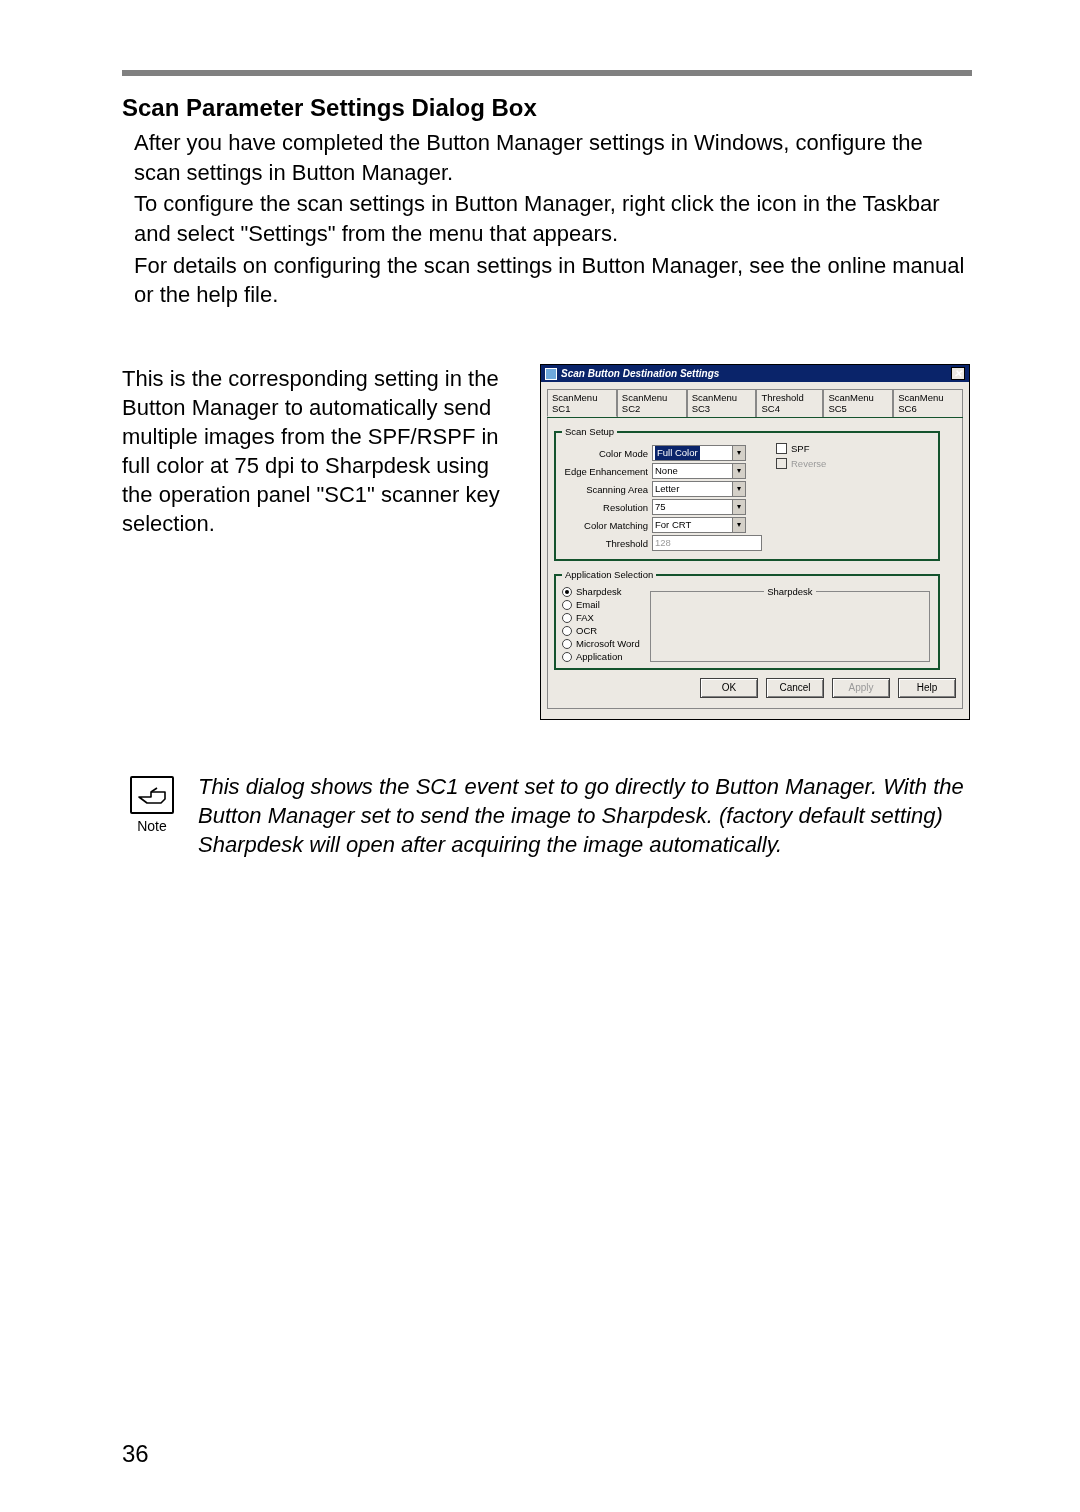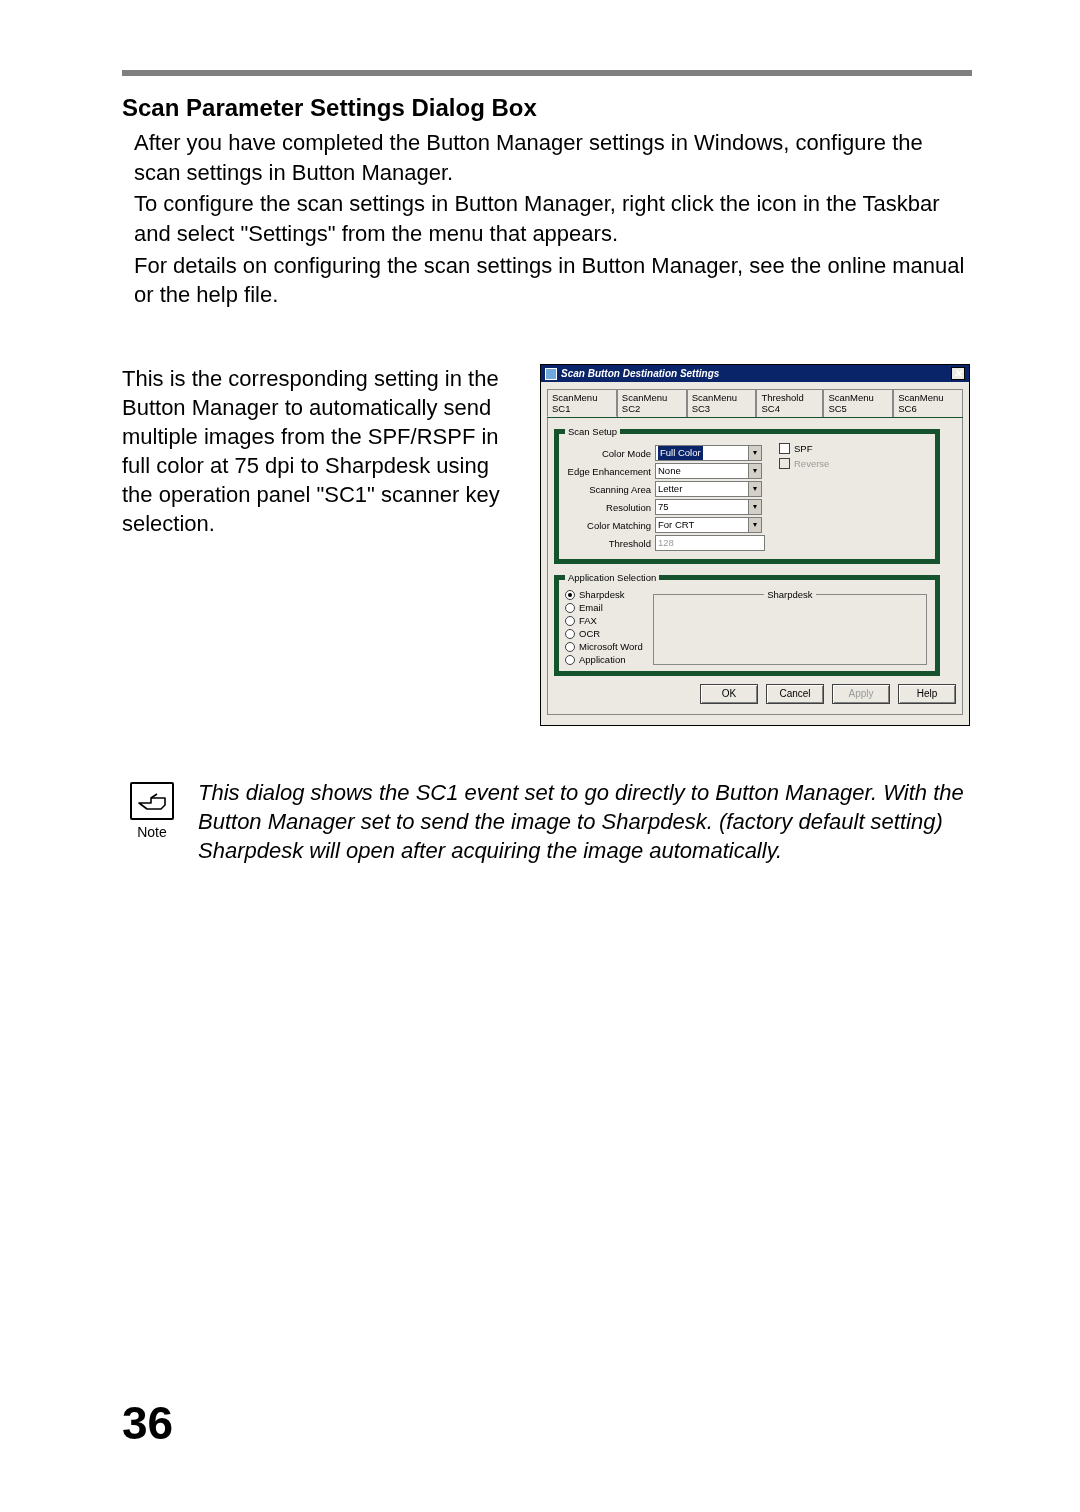--- a/index.html
+++ b/index.html
@@ -96,21 +96,21 @@
     background: #ece9e3;
     border-bottom: 1px solid #ece9e3;
     z-index: 2;
   }
   .tabpanel {
     border: 1px solid #888;
     border-top: none;
     padding: 8px 6px 10px 6px;
   }
   fieldset.groupbox {
-    border: 5px solid #14532d;
+    border: 2px solid #14532d;
     margin: 0 16px 8px 0;
     padding: 6px 6px 6px 6px;
   }
   fieldset.groupbox > legend {
     font-size: 9.5px;
     padding: 0 3px;
   }
   .form-row {
     display: flex;
     align-items: center;
@@ -127,21 +127,21 @@
     font-size: 9.5px;
     border: 1px solid #7b7b7b;
     background: #fff;
     padding: 0 2px;
     line-height: 14px;
   }
   .combo {
     display: inline-flex;
     align-items: center;
     justify-content: space-between;
-    width: 107px;
+    width: 94px;
   }
   .combo .arrow {
     width: 13px; height: 14px;
     background: #d4d0c8;
     border-left: 1px solid #7b7b7b;
     text-align: center;
     line-height: 13px;
     font-size: 8px;
     margin-right: -2px;
   }
@@ -205,24 +205,24 @@
   .note-icon {
     width:44px; height:38px; border:2px solid #000; border-radius:2px;
     display:flex; align-items:center; justify-content:center;
   }
   .note-icon svg { width:30px; height:22px; }
   .note-label { font-size:14px; }
   .note-text { font-size:22px; font-style:italic; line-height:1.32; }
 
   .page-num {
     position:absolute;
-    bottom: 62px;
+    bottom: 44px;
     left: 122px;
-    font-size: 46px;
-    font-weight: bold;
+    font-size: 24px;
+    font-weight: normal;
   }
 </style>
 </head>
 <body>
 
 <div class="page">
   <div class="topline"></div>
 
   <div class="heading">Scan Parameter Settings Dialog Box</div>
 

